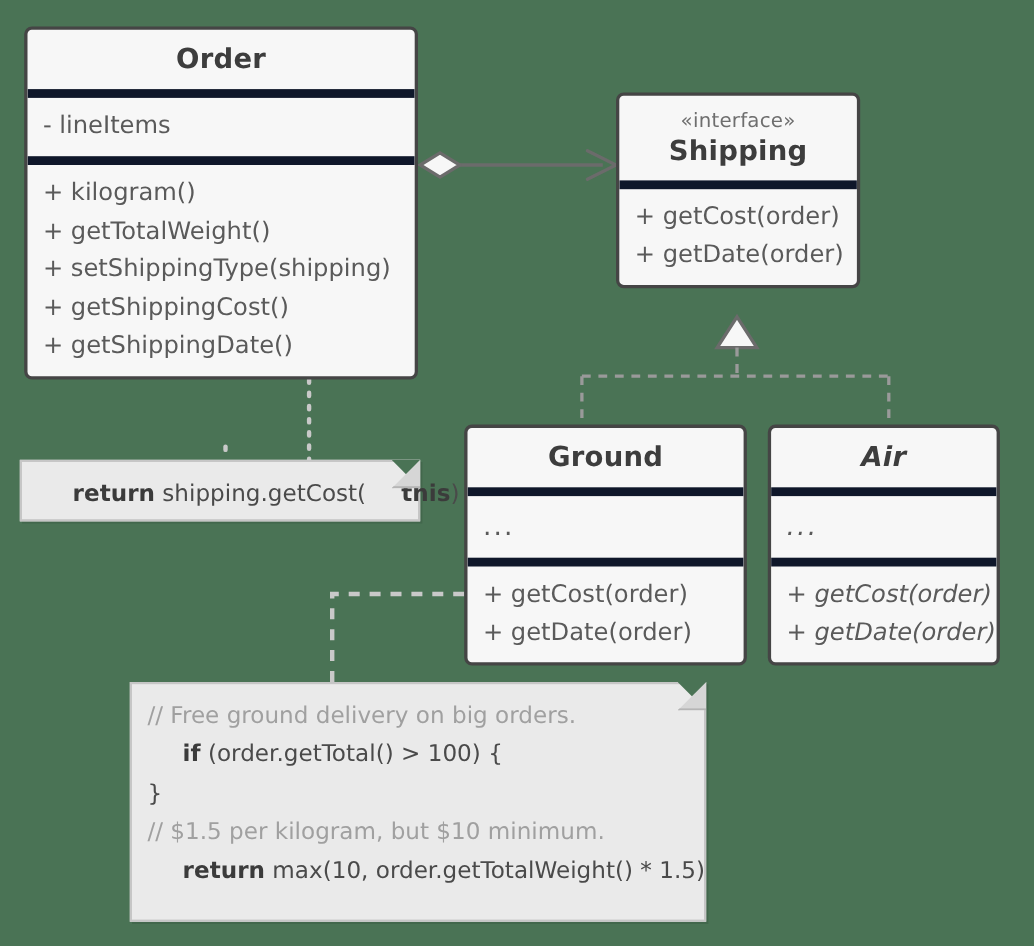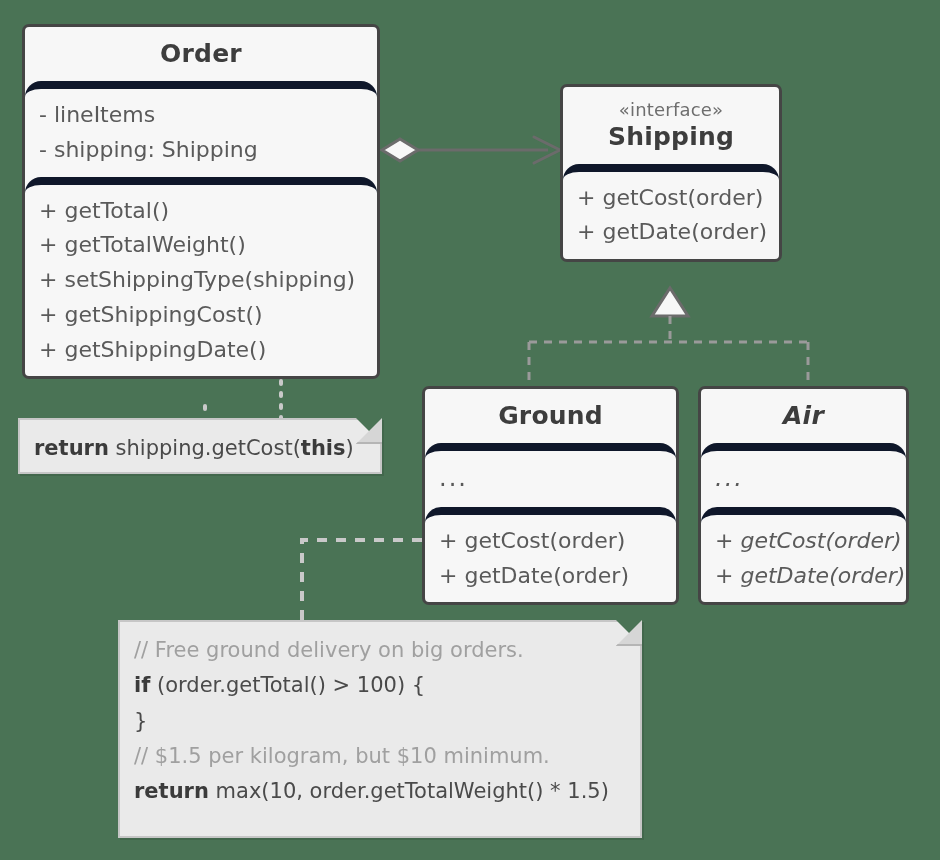--- a/index.html
+++ b/index.html
@@ -33,21 +33,20 @@
     position: absolute;
     background: #f7f7f7;
     border: 3px solid #454545;
     border-radius: 7px;
     box-sizing: border-box;
     overflow: hidden;
   }
   .uml-section {
     box-sizing: border-box;
     padding: 9px 14px;
-    border-radius: 16px;
   }
   .uml-section + .uml-section {
     border-top: 8px solid #0f172a;
   }
   .uml-title {
     text-align: center;
     font-weight: bold;
     font-size: 25px;
     color: #3d3d3d;
     letter-spacing: 0.2px;
@@ -110,20 +109,21 @@
   }
   .code-line {
     font-size: 21px;
     color: #4a4a4a;
     line-height: 1.68;
     white-space: pre;
   }
   .code-line .kw {
     font-weight: bold;
     color: #3b3b3b;
+    margin-left: 32px;
   }
   .code-line.comment {
     color: #a0a0a0;
   }
 </style>
 </head>
 <body>
 
 <div id="canvas">
 
@@ -151,24 +151,23 @@
 
     <g>
       <polyline points="422,540 302,540 302,620" fill="none" stroke="#c9c9c9" stroke-width="4" stroke-dasharray="10 9" stroke-linecap="butt"></polyline>
     </g>
   </svg>
 
   <div class="uml-class" style="left:22px; top:24px; width:358px;">
     <div class="uml-section uml-title">Order</div>
     <div class="uml-section">
       <div class="uml-row">- lineItems</div>
-      <div class="uml-row">- shipping: Shipping</div>
-    </div>
-    <div class="uml-section">
-      <div class="uml-row">+ getTotal()</div>
+    </div>
+    <div class="uml-section">
+      <div class="uml-row">+ kilogram()</div>
       <div class="uml-row">+ getTotalWeight()</div>
       <div class="uml-row">+ setShippingType(shipping)</div>
       <div class="uml-row">+ getShippingCost()</div>
       <div class="uml-row">+ getShippingDate()</div>
     </div>
   </div>
 
   <div class="uml-class" style="left:560px; top:84px; width:222px;">
     <div class="uml-section uml-title">
       <span class="uml-stereotype">«interface»</span>

